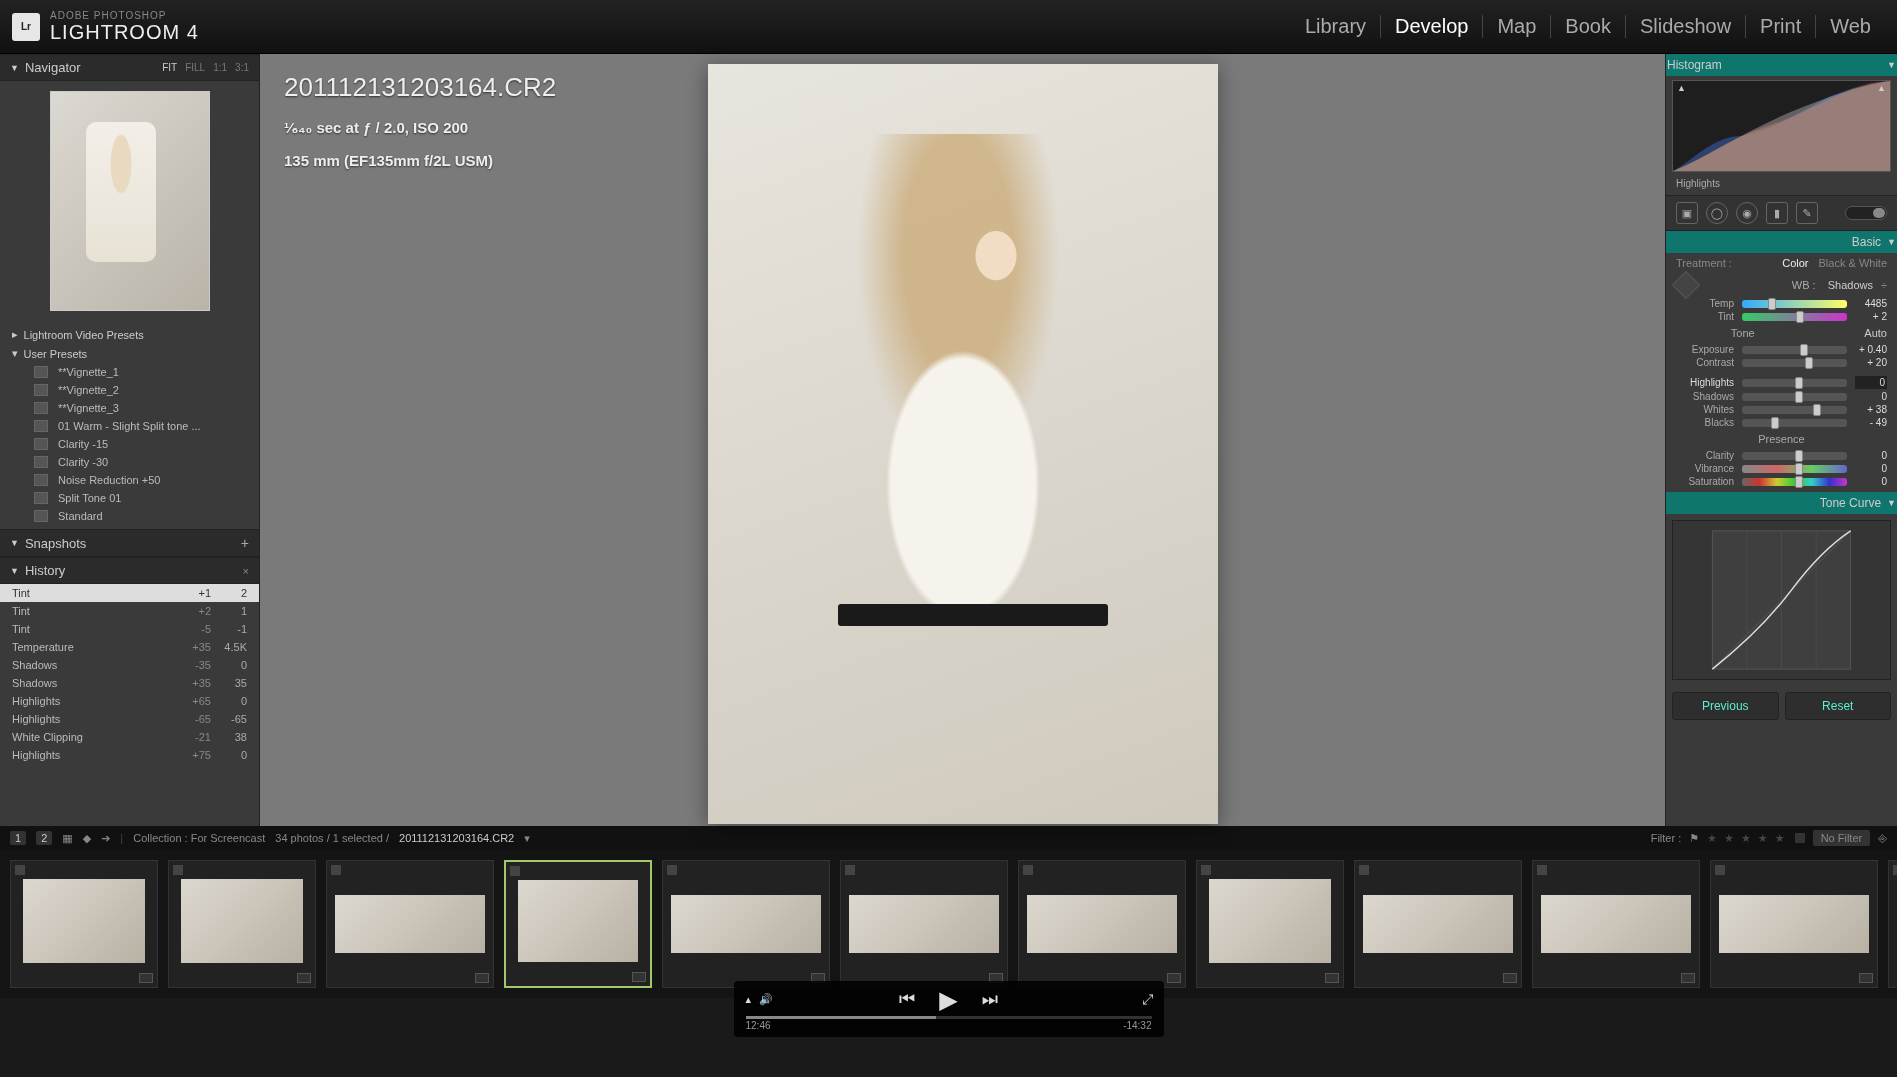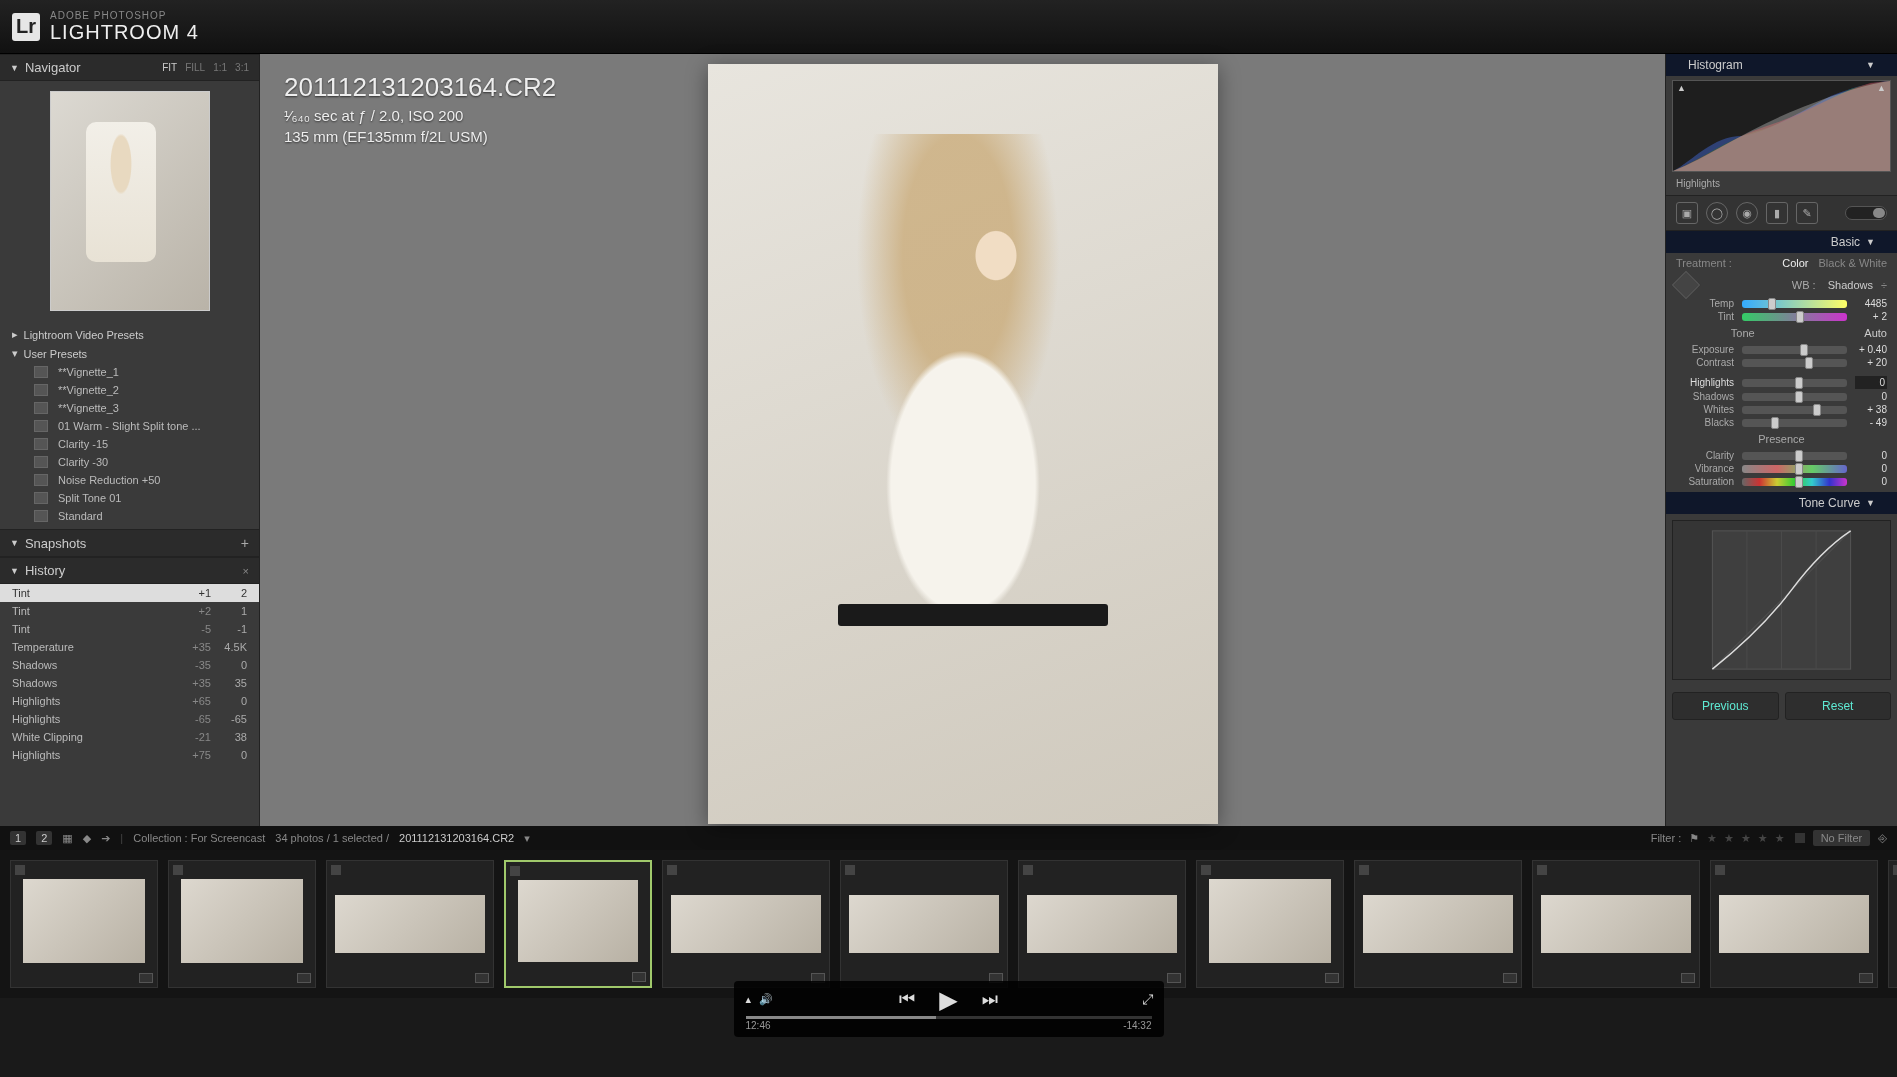--- a/index.html
+++ b/index.html
@@ -1,20 +1,20 @@
 <!DOCTYPE html>
 <html><head>
 <meta charset="utf-8">
 <style>
   * { box-sizing: border-box; margin: 0; padding: 0; font-family: "Helvetica Neue", Arial, sans-serif; }
   body { background: #1a1a1a; color: #ccc; width: 1897px; height: 1077px; overflow: hidden; position: relative; }
 
   
   .topbar { height: 54px; background: linear-gradient(#222,#111); display:flex; align-items:center; padding:0 12px; border-bottom:1px solid #000;}
-  .logo-box { width:28px; height:28px; background:#e6e6e6; color:#222; font-weight:bold; font-size:20px; display:flex; align-items:center; justify-content:center; border-radius:3px; margin-right:10px;}
+  .logo-box { width:28px; height:28px; background:#e6e6e6; color:#222; font-weight:bold; font-size:10px; display:flex; align-items:center; justify-content:center; border-radius:3px; margin-right:10px;}
   .logo-text { line-height:1.1; }
   .logo-text .sub { color:#888; font-size:10px; letter-spacing:1px;}
   .logo-text .main { color:#eee; font-size:20px; letter-spacing:1px; font-weight:300;}
   .modules { margin-left:auto; display:flex; gap:0; font-size:20px; color:#aaa;}
   .modules span { padding:0 14px; border-left:1px solid #444; cursor:pointer;}
   .modules span:first-child{border-left:none;}
   .modules .active{ color:#fff; font-weight:500;}
 
   .workspace { display:flex; height: 772px; }
 
@@ -40,29 +40,29 @@
   .hist-row .v1{ margin-left:auto; width:40px; text-align:right; color:#888;}
   .hist-row .v2{ width:36px; text-align:right; color:#aaa;}
   .hist-row.sel .v1,.hist-row.sel .v2{color:#333;}
   .copy-paste{ display:flex; gap:6px; padding:6px;}
   .btn{ flex:1; background:#2e2e2e; border:1px solid #222; color:#5eead4; font-size:12px; padding:6px 16px; text-align:center; border-radius:3px; cursor:pointer;}
 
   
   .center{ flex:1; background:#7a7a7a; position:relative; display:flex; align-items:center; justify-content:center;}
   .img-info{ position:absolute; top:18px; left:24px; color:#eee; text-shadow:0 1px 2px rgba(0,0,0,.6);}
   .img-info .fn{ font-size:26px; font-weight:400;}
-  .img-info .meta{ font-size:15px; margin-top:4px;}
+  .img-info .meta{ font-size:15px; margin-top:16px;font-weight:bold;}
   .main-img{ width:510px; height:760px; background:linear-gradient(160deg,#e8e5de,#cfc9bd); margin-top:8px; box-shadow:0 4px 20px rgba(0,0,0,.4); position:relative; overflow:hidden;}
   .main-img .subj{ position:absolute; top:80px; left:90px; width:330px; height:620px; background:radial-gradient(ellipse 50px 60px at 60% 18%, #f1ddc4 40%, transparent 42%), radial-gradient(ellipse 160px 280px at 50% 55%, #f6f3ec 45%, transparent 48%); }
   .main-img .hair{position:absolute; top:70px; left:120px; width:260px; height:400px; background:radial-gradient(ellipse at 50% 30%, rgba(199,165,110,.7) 30%, transparent 55%);}
   .main-img .belt{position:absolute; top:540px; left:130px; width:270px; height:22px; background:#1a1a1a; border-radius:3px;}
 
   
   .rightpanel{ width:232px; background:#3a3a3a; display:flex; flex-direction:column; border-left:1px solid #222; font-size:11px;}
-  .rp-header{ background:#0f172a; padding:4px 22px; display:flex; align-items:center; color:#ccc; font-size:12px;}
+  .rp-header{ background:#0f766e; padding:4px 1px; display:flex; align-items:center; color:#ccc; font-size:12px;}
   .rp-header .tri{margin-left:auto; font-size:9px;}
   .histo-box{ height:92px; background:#1e1e1e; margin:4px 6px; border:1px solid #555; position:relative;}
   .histo-box svg{width:100%; height:100%;}
   .histo-tris{position:absolute; top:2px; inset-inline:4px; display:flex; justify-content:space-between; color:#ccc; font-size:9px;}
   .rp-sub{ padding:2px 10px 6px; color:#aaa; font-size:10px;}
   .toolrow{ display:flex; gap:8px; padding:6px 10px; align-items:center; border-top:1px solid #222; border-bottom:1px solid #222; background:#333;}
   .toolrow .tool{ width:22px; height:22px; border-radius:11px; border:1px solid #666; display:flex; align-items:center; justify-content:center; font-size:11px; color:#aaa;}
   .toolrow .rect{ border-radius:3px;}
   .toolrow .switch{ margin-left:auto; width:42px; height:14px; background:#222; border:1px solid #555; border-radius:7px; position:relative;}
   .toolrow .switch::after{content:""; position:absolute; right:1px; top:1px; width:12px; height:10px; background:#888; border-radius:5px;}
@@ -120,20 +120,29 @@
 </style>
 </head>
 <body>
 
 <div class="topbar">
   <div class="logo-box">Lr</div>
   <div class="logo-text">
     <div class="sub">ADOBE PHOTOSHOP</div>
     <div class="main">LIGHTROOM 4</div>
   </div>
+  <div class="modules">
+    <span>Library</span>
+    <span class="active">Develop</span>
+    <span>Map</span>
+    <span>Book</span>
+    <span>Slideshow</span>
+    <span>Print</span>
+    <span>Web</span>
+  </div>
 </div>
 
 <div class="workspace">
 
   <div class="leftpanel">
     <div class="panel-header">
       <span class="tri">▼</span>
       <span>Navigator</span>
       <div class="nav-fit">
         <span>FIT</span>

